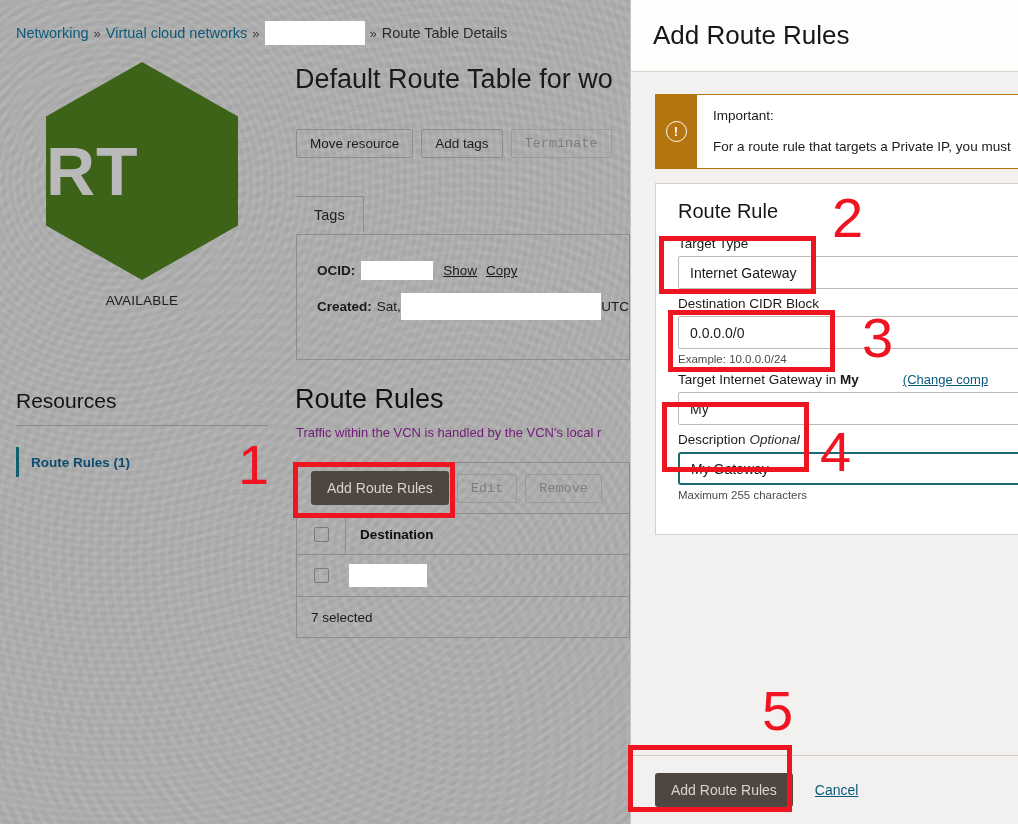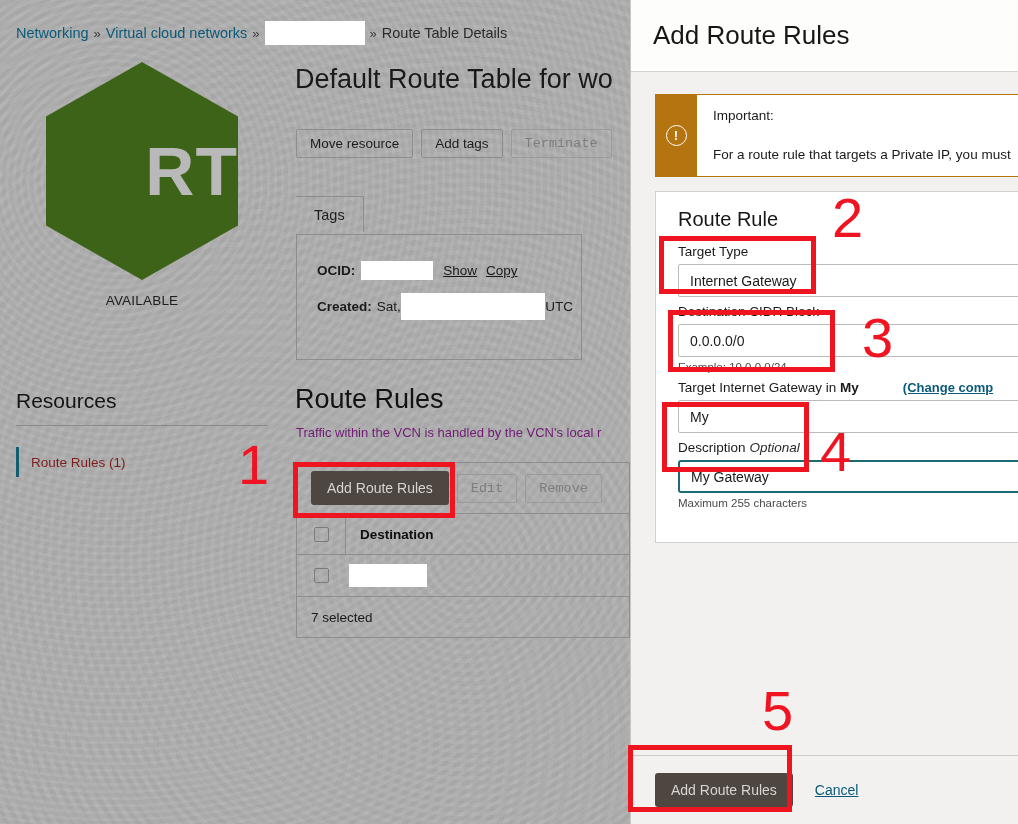--- a/index.html
+++ b/index.html
@@ -69,21 +69,21 @@
     text-align: center;
   }
   .hexagon {
     width: 192px;
     height: 218px;
     margin: 0 auto;
     background: #3c6318;
     clip-path: polygon(50% 0%, 100% 25%, 100% 75%, 50% 100%, 0% 75%, 0% 25%);
     display: flex;
     align-items: center;
-    justify-content: flex-end;
+    justify-content: flex-start;
   }
   .hex-label {
     font-size: 68px;
     font-weight: bold;
     color: #b9b9b9;
     letter-spacing: 1px;
     line-height: 1;
   }
   .avail-text {
     margin-top: 13px;
@@ -115,22 +115,22 @@
     height: 30px;
   }
   .res-item-bar {
     width: 3px;
     height: 30px;
     background: #125e6e;
     margin-right: 12px;
   }
   .res-item-label {
     font-size: 13.5px;
-    font-weight: normal;
-    color: #7f1d1d;
+    font-weight: bold;
+    color: #0c4a6e;
   }
 
   
   .main-title {
     position: absolute;
     left: 295px; top: 64px;
     font-size: 27px;
     color: #1a1a1a;
     font-weight: normal;
     white-space: nowrap;
@@ -171,26 +171,26 @@
     cursor: pointer;
     white-space: nowrap;
   }
   .tab.active { background: #b8b8b8; }
   .tab.inactive { border-left: none; color: #1f1f1f; }
 
   
   .info-card {
     position: absolute;
     left: 296px; top: 234px;
-    width: 286px;
+    width: 334px;
     height: 126px;
     border: 1px solid #8d8d8d;
     border-top: 1px solid #8d8d8d;
     background: transparent;
-    padding: 26px 8px 0 20px;
+    padding: 26px 0 0 20px;
   }
   .info-row {
     font-size: 13.5px;
     color: #1a1a1a;
     margin-bottom: 13px;
     display: flex;
     align-items: center;
     white-space: nowrap;
   }
   .info-key { font-weight: bold; margin-right: 5px; }
@@ -351,21 +351,21 @@
     align-items: center;
     justify-content: center;
     line-height: 1;
   }
   .warn-text {
     padding: 13px 0 14px 16px;
     font-size: 13.5px;
     color: #1a1a1a;
     white-space: nowrap;
   }
-  .warn-title { margin-bottom: 24px; }
+  .warn-title { margin-bottom: 16px; }
 
   
   .rule-card {
     margin: 14px 0 0 24px;
     width: 420px;
     background: #ffffff;
     border: 1px solid #d3d0cd;
     padding: 16px 20px 26px 22px;
   }
   .rule-card-title {
@@ -411,21 +411,20 @@
     justify-content: flex-start;
     width: 366px;
   }
   .change-comp {
     color: #0a5a7a;
     text-decoration: underline;
     font-size: 13px;
     margin-left: 44px;
     white-space: nowrap;
     cursor: pointer;
-    font-weight: bold;
   }
 
   
   .panel-footer {
     position: absolute;
     left: 0; bottom: 0;
     width: 100%;
     height: 69px;
     background: #f2f1f0;
     border-top: 1px solid #cfccc9;

